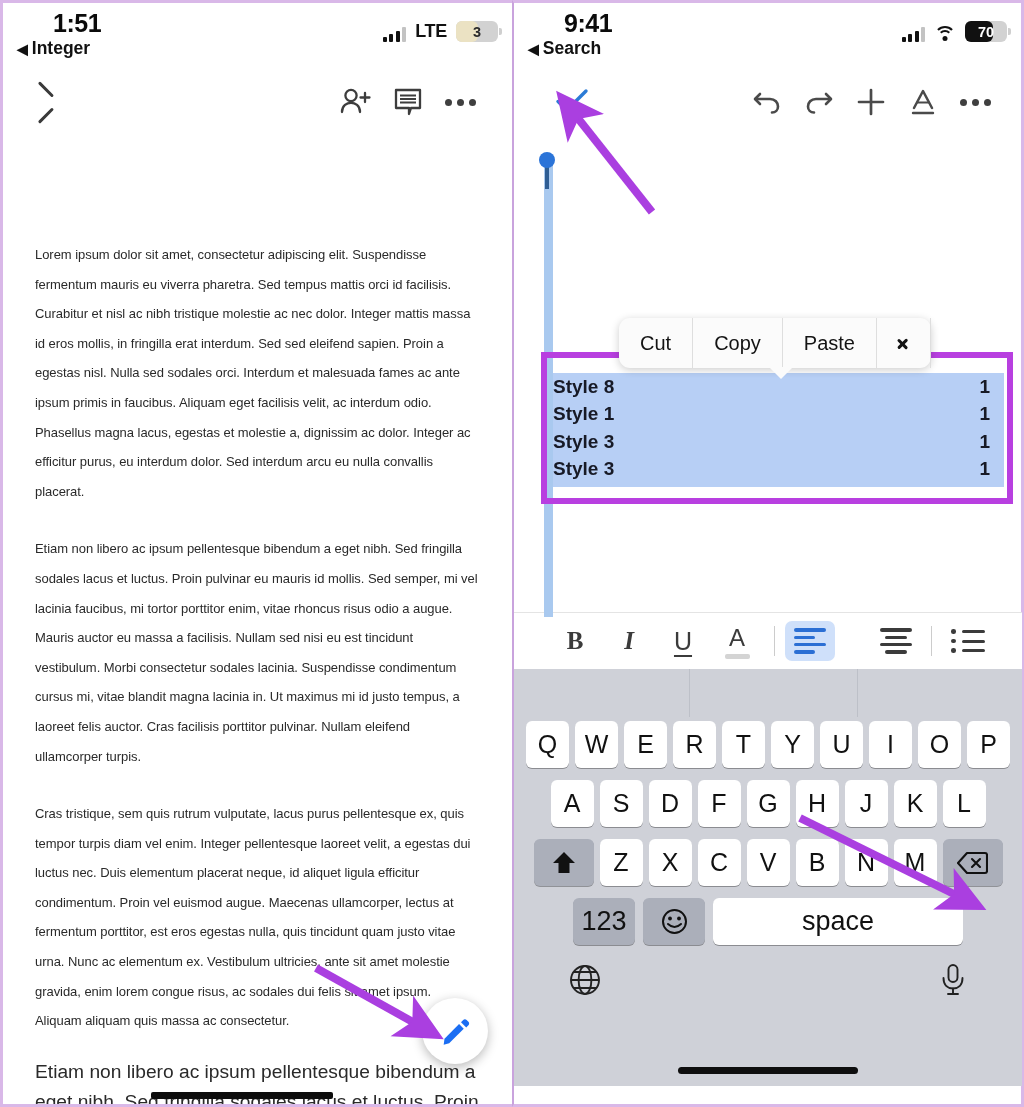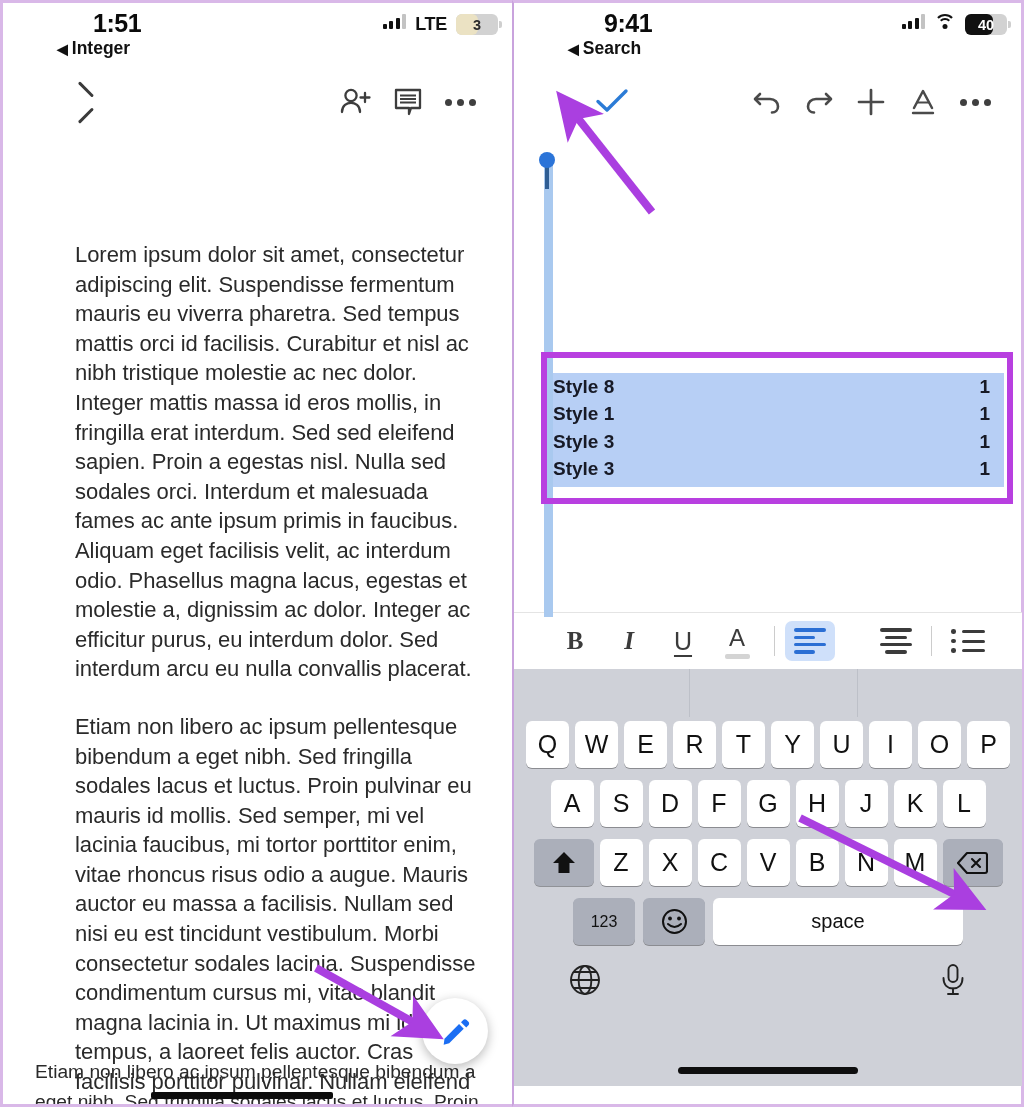--- a/index.html
+++ b/index.html
@@ -10,21 +10,20 @@
     overflow: hidden;
   }
   .screens { position: relative; width: 1024px; height: 1107px; display: flex; }
 
   
   .panel {
     position: relative;
     width: 512px; height: 1107px;
     background: #ffffff;
     overflow: hidden;
-    padding-left: 40px;
   }
   .panel-left  { border: 3px solid #d9b8e8; border-right: none; }
   .panel-right { border: 3px solid #d9b8e8; border-left: 2px solid #c9a3dd; }
 
   
   .statusbar {
     position: relative;
     height: 66px;
     padding: 0 22px;
   }
@@ -33,22 +32,22 @@
     font-size: 25px; font-weight: bold; color: #0b0b0b;
     letter-spacing: -0.5px;
   }
   .sb-back {
     position: absolute; left: 14px; top: 35px;
     font-size: 17.5px; font-weight: bold; color: #111;
     display: flex; align-items: center; gap: 4px;
   }
   .sb-back .tri { font-size: 14px; line-height: 1; }
   .sb-right {
-    position: absolute; right: 14px; top: 11px;
-    display: flex; align-items: flex-start; gap: 9px;
+    position: absolute; right: 14px; top: 18px;
+    display: flex; align-items: flex-end; gap: 9px;
   }
   .bars { display: flex; align-items: flex-end; gap: 2.5px; height: 15px; }
   .bars i { display: block; width: 4px; background: #111; border-radius: 1px; }
   .bars i:nth-child(1){ height: 5px; }
   .bars i:nth-child(2){ height: 8px; }
   .bars i:nth-child(3){ height: 11.5px; }
   .bars i:nth-child(4){ height: 15px; background: #c3c3c3; }
   .lte { font-size: 18px; font-weight: bold; color: #111; letter-spacing: -0.3px; }
   .wifi { width: 22px; height: 16px; position: relative; }
   .wifi span {
@@ -107,21 +106,21 @@
   .chev-back::after  { top: 20px; transform: rotate(135deg);  transform-origin: left center; }
   .dots3 { display: flex; gap: 5px; }
   .dots3 i { width: 7px; height: 7px; border-radius: 50%; background: #3f3f3f; display: block; }
 
   
   .doc-body {
     padding: 105px 32px 0 32px;
     color: #2a2a2a;
   }
   .doc-body p {
-    font-size: 22px;
+    font-size: 13px;
     line-height: 29.6px;
     margin-bottom: 28px;
     letter-spacing: -0.05px;
   }
   .doc-clipped {
     position: absolute; left: 32px; right: 22px; bottom: 0;
     font-size: 19.2px; line-height: 29.6px; color: #2a2a2a;
     height: 47px; overflow: hidden;
   }
   .redact {
@@ -270,23 +269,23 @@
   .key {
     background: #ffffff; border-radius: 6px;
     box-shadow: 0 1px 0.5px rgba(0,0,0,.33);
     display: flex; align-items: center; justify-content: center;
     font-size: 25px; color: #111;
     height: 47px; width: 43px;
   }
   .krow.r2 { padding: 0 25px; }
   .krow.r3 { padding: 0 0px; }
   .key.wide { width: 60px; background: #abafba; box-shadow: 0 1px 0.5px rgba(0,0,0,.3); }
-  .key.num { width: 62px; background: #abafba; font-size: 16px; }
+  .key.num { width: 62px; background: #abafba; font-size: 27px; }
   .key.emoji { width: 62px; background: #abafba; font-size: 24px; }
-  .key.space { flex: 1; font-size: 20px; max-width: 250px; }
+  .key.space { flex: 1; font-size: 27px; max-width: 250px; }
   .key.return { width: 105px; background: #abafba; font-size: 20.5px; }
   .krow.r4 { gap: 8px; padding: 0 8px; margin-bottom: 8px; }
   .kbd-bottom {
     display: flex; align-items: center; justify-content: space-between;
     padding: 10px 52px 0 52px;
   }
   .home-indicator {
     position: absolute; left: 50%; bottom: 12px; transform: translateX(-50%);
     width: 180px; height: 7px; border-radius: 5px; background: #0e0e0e;
   }
@@ -381,21 +380,21 @@
             <i></i>
             <i></i>
           </span>
         <span class="wifi">
           <span class="w1"></span>
             <span class="w2"></span>
             <span class="w3"></span>
         </span>
         <span class="battery mid">
           <span class="fill"></span>
-          <span class="num">40</span>
+          <span class="num">70</span>
         </span>
       </div>
     </div>
 
     <div class="edit-toolbar">
       <div class="icon-btn">
         <svg width="34" height="28" viewBox="0 0 34 28">
           <path d="M3 13.5 L12 22 L31 3" fill="none" stroke="#2b7bd6" stroke-width="3.4" stroke-linecap="round" stroke-linejoin="round"></path>
         </svg>
       </div>
@@ -454,20 +453,29 @@
       <span>1</span>
     </div>
     <div class="sel-row">
       <span>Style 3</span>
       <span>1</span>
     </div>
   </div>
 
   <div class="highlight-box"></div>
 
+  <div class="ctx-menu">
+    <div class="ctx-item">Cut</div>
+    <div class="ctx-item">Copy</div>
+    <div class="ctx-item">Paste</div>
+    <div class="ctx-item">
+      <span class="ctx-chev"></span>
+    </div>
+    <div class="ctx-tail"></div>
+  </div>
 
   <div style="position:absolute; left:514px; top:612px; width:508px;">
 
     <div class="format-bar">
       <div class="fmt b">B</div>
       <div class="fmt i">I</div>
       <div class="fmt u">U</div>
       <div class="fmt colorA">
         <span>A</span>
         <span class="swatch"></span>

